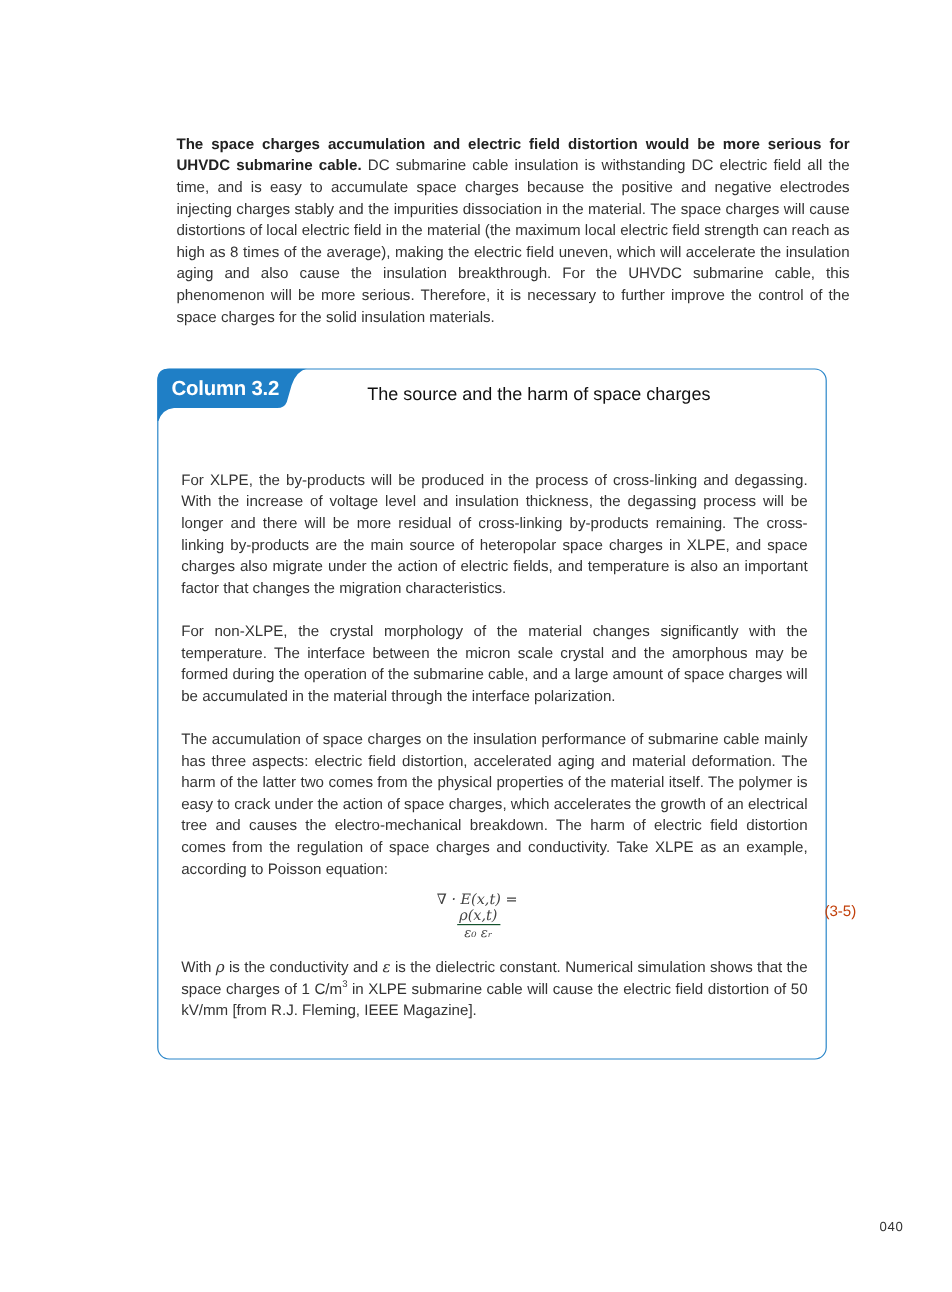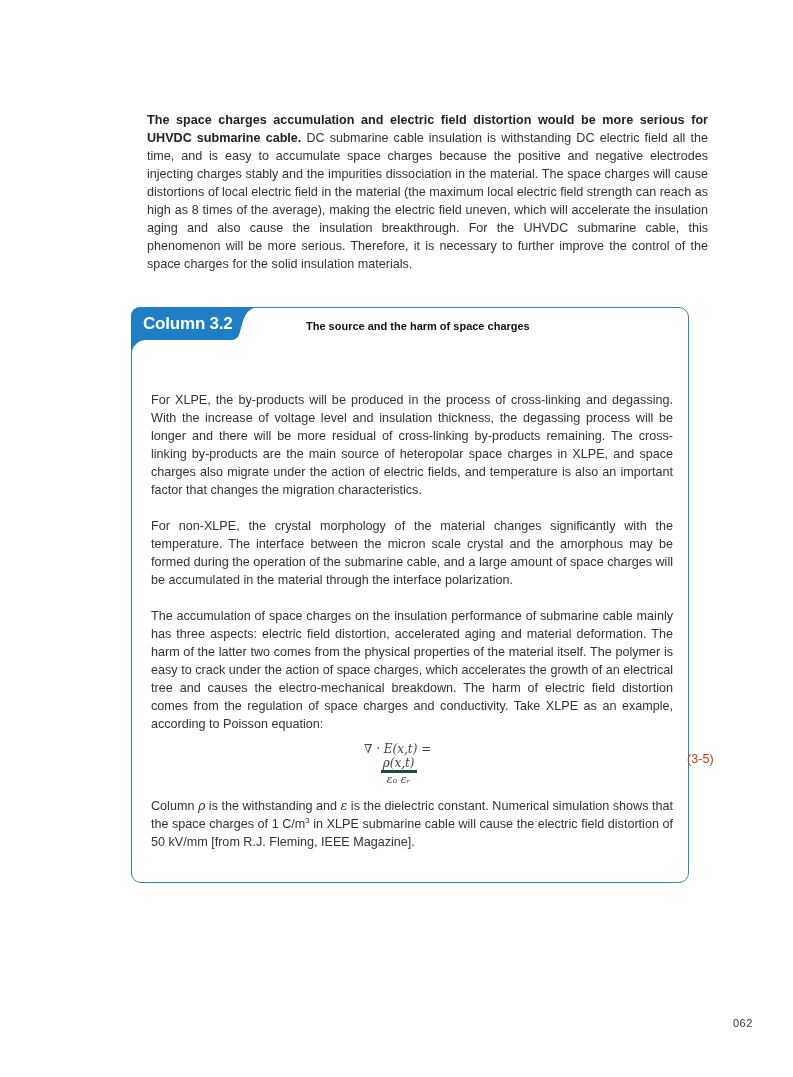--- a/index.html
+++ b/index.html
@@ -23,41 +23,41 @@
     position: absolute; left: 131px; top: 307px; width: 131px; height: 44px;
     overflow: hidden;
   }
   .column-tab svg { position: absolute; left: 0; top: 0; }
   .column-tab-label {
     position: absolute; left: 12px; top: 7px;
     font-size: 17px; font-weight: bold; color: #ffffff; letter-spacing: -0.2px;
   }
   .column-title {
     position: absolute; left: 306px; top: 320px;
-    font-size: 11px; font-weight: bold; color: #111111;
+    font-size: 15px; font-weight: normal; color: #111111;
   }
 
   .box-body {
     position: absolute; left: 151px; width: 522px;
     font-size: 12.6px; line-height: 18px; text-align: justify; color: #333333; margin-top: 11px;
   }
   .p1 { top: 380px; }
   .p2 { top: 506px; }
   .p3 { top: 596px; }
   .p4 { top: 786px; }
 
   .equation {
     position: absolute; left: 364px; top: 742px; height: 34px;
     font-family: "DejaVu Serif", serif; font-size: 12px; color: #444;
     display: flex; align-items: center; flex-direction: column;
   }
   .eq-lhs { font-style: italic; }
   .eq-lhs .nabla { font-style: normal; }
   .frac { display: inline-flex; flex-direction: column; align-items: center; margin-left: 2px; }
-  .frac .num { font-style: italic; border-bottom: 3px solid #14532d; padding: 0 2px; line-height: 14px; }
+  .frac .num { font-style: italic; border-bottom: 1px solid #14532d; padding: 0 2px; line-height: 14px; }
   .frac .den { font-style: italic; line-height: 14px; font-size: 11px; }
   .eq-number {
     position: absolute; left: 643px; top: 752px; font-size: 12.6px; color: #c2410c; margin-left: 44px;
   }
   sup { font-size: 8px; line-height: 0; }
   .page-number {
     position: absolute; left: 733px; top: 1017px; font-size: 11px; color: #333;
     letter-spacing: 0.5px;
   }
   .greek { font-family: "DejaVu Serif", serif; font-style: italic; }
@@ -83,15 +83,15 @@
 
 <div class="equation">
   <span class="eq-lhs"><span class="nabla">∇</span><span> · E(x,t) = </span></span>
   <span class="frac">
     <span class="num">ρ(x,t)</span>
     <span class="den">ε₀ εᵣ</span>
   </span>
 </div>
 <div class="eq-number">(3-5)</div>
 
-<div class="box-body p4"><span>Column </span><span class="greek">ρ</span><span> is the withstanding and </span><span class="greek">ε</span><span> is the dielectric constant. Numerical simulation shows that the space charges of 1 C/m</span><sup>3</sup><span> in XLPE submarine cable will cause the electric field distortion of 50 kV/mm [from R.J. Fleming, IEEE Magazine].</span></div>
+<div class="box-body p4"><span>With </span><span class="greek">ρ</span><span> is the conductivity and </span><span class="greek">ε</span><span> is the dielectric constant. Numerical simulation shows that the space charges of 1 C/m</span><sup>3</sup><span> in XLPE submarine cable will cause the electric field distortion of 50 kV/mm [from R.J. Fleming, IEEE Magazine].</span></div>
 
-<div class="page-number">062</div>
+<div class="page-number">040</div>
 
 </body></html>

